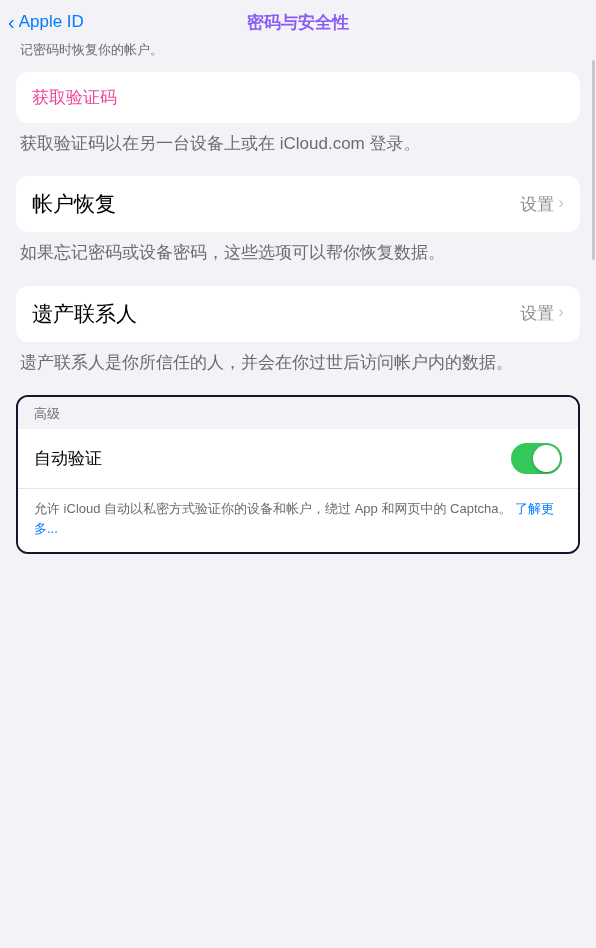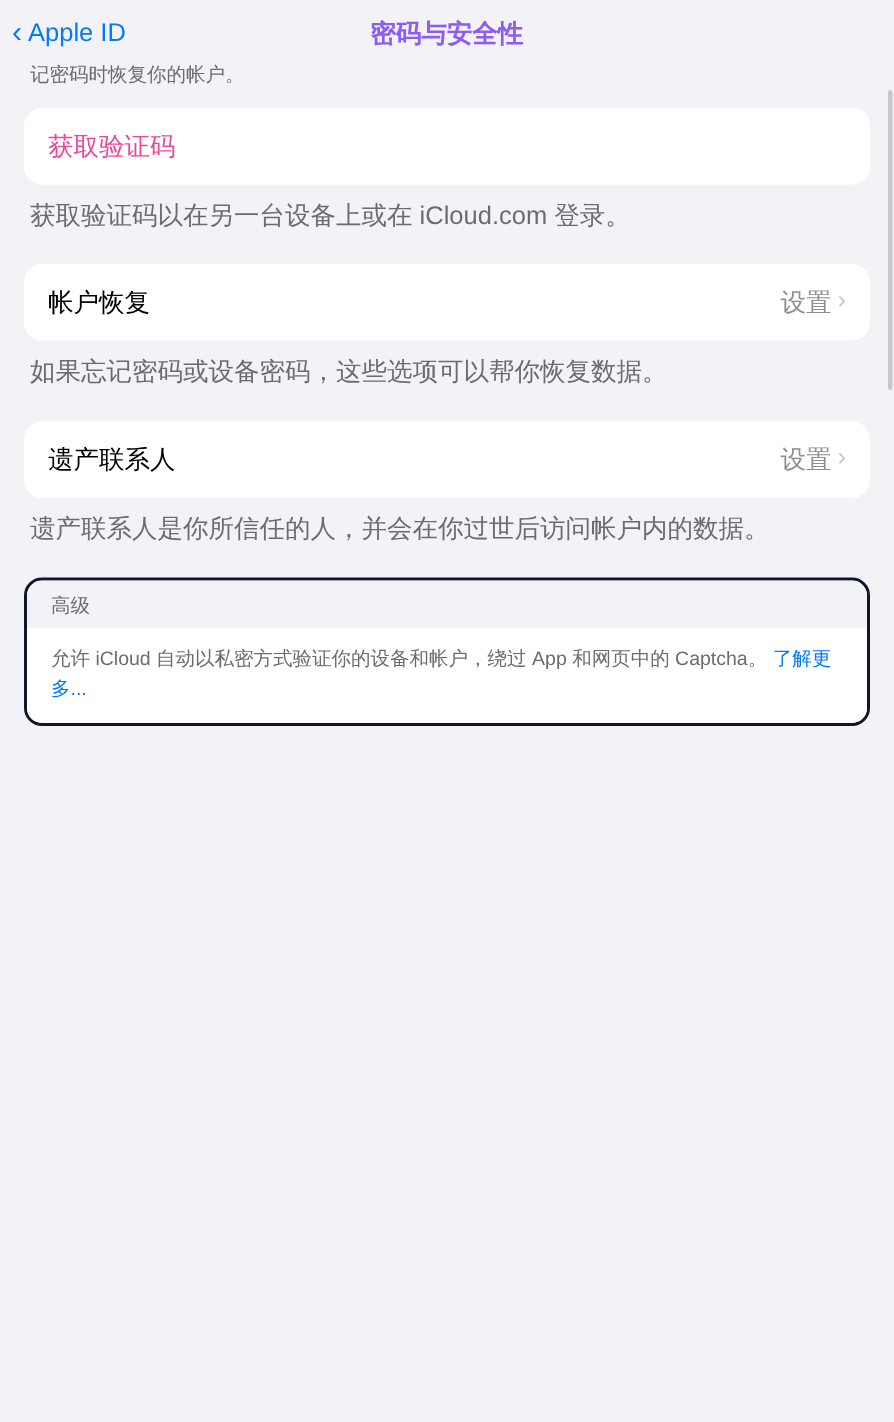--- a/index.html
+++ b/index.html
@@ -94,21 +94,21 @@
     }
 
     .row-item {
       display: flex;
       align-items: center;
       justify-content: space-between;
       padding: 14px 16px;
     }
 
     .row-label {
-      font-size: 17px;
+      font-size: 21px;
       color: #000;
     }
 
     .row-action {
       display: flex;
       align-items: flex-start;
       gap: 4px;
       color: #8e8e93;
       font-size: 17px;
     }
@@ -256,20 +256,26 @@
     </div>
   </div>
 
   <div class="section-description">遗产联系人是你所信任的人，并会在你过世后访问帐户内的数据。</div>
 
   <div class="section-gap"></div>
 
   <div class="advanced-section">
     <div class="advanced-header">高级</div>
     <div class="advanced-card">
+      <div class="toggle-row">
+        <span class="toggle-label">自动验证</span>
+        <div class="toggle">
+          <div class="toggle-knob"></div>
+        </div>
+      </div>
       <div class="advanced-description">
         <span>允许 iCloud 自动以私密方式验证你的设备和帐户，绕过 App 和网页中的 Captcha。</span>
         <span class="learn-more-link">了解更多...</span>
       </div>
     </div>
   </div>
 
 </div>
 
 <div class="scrollbar-track">

